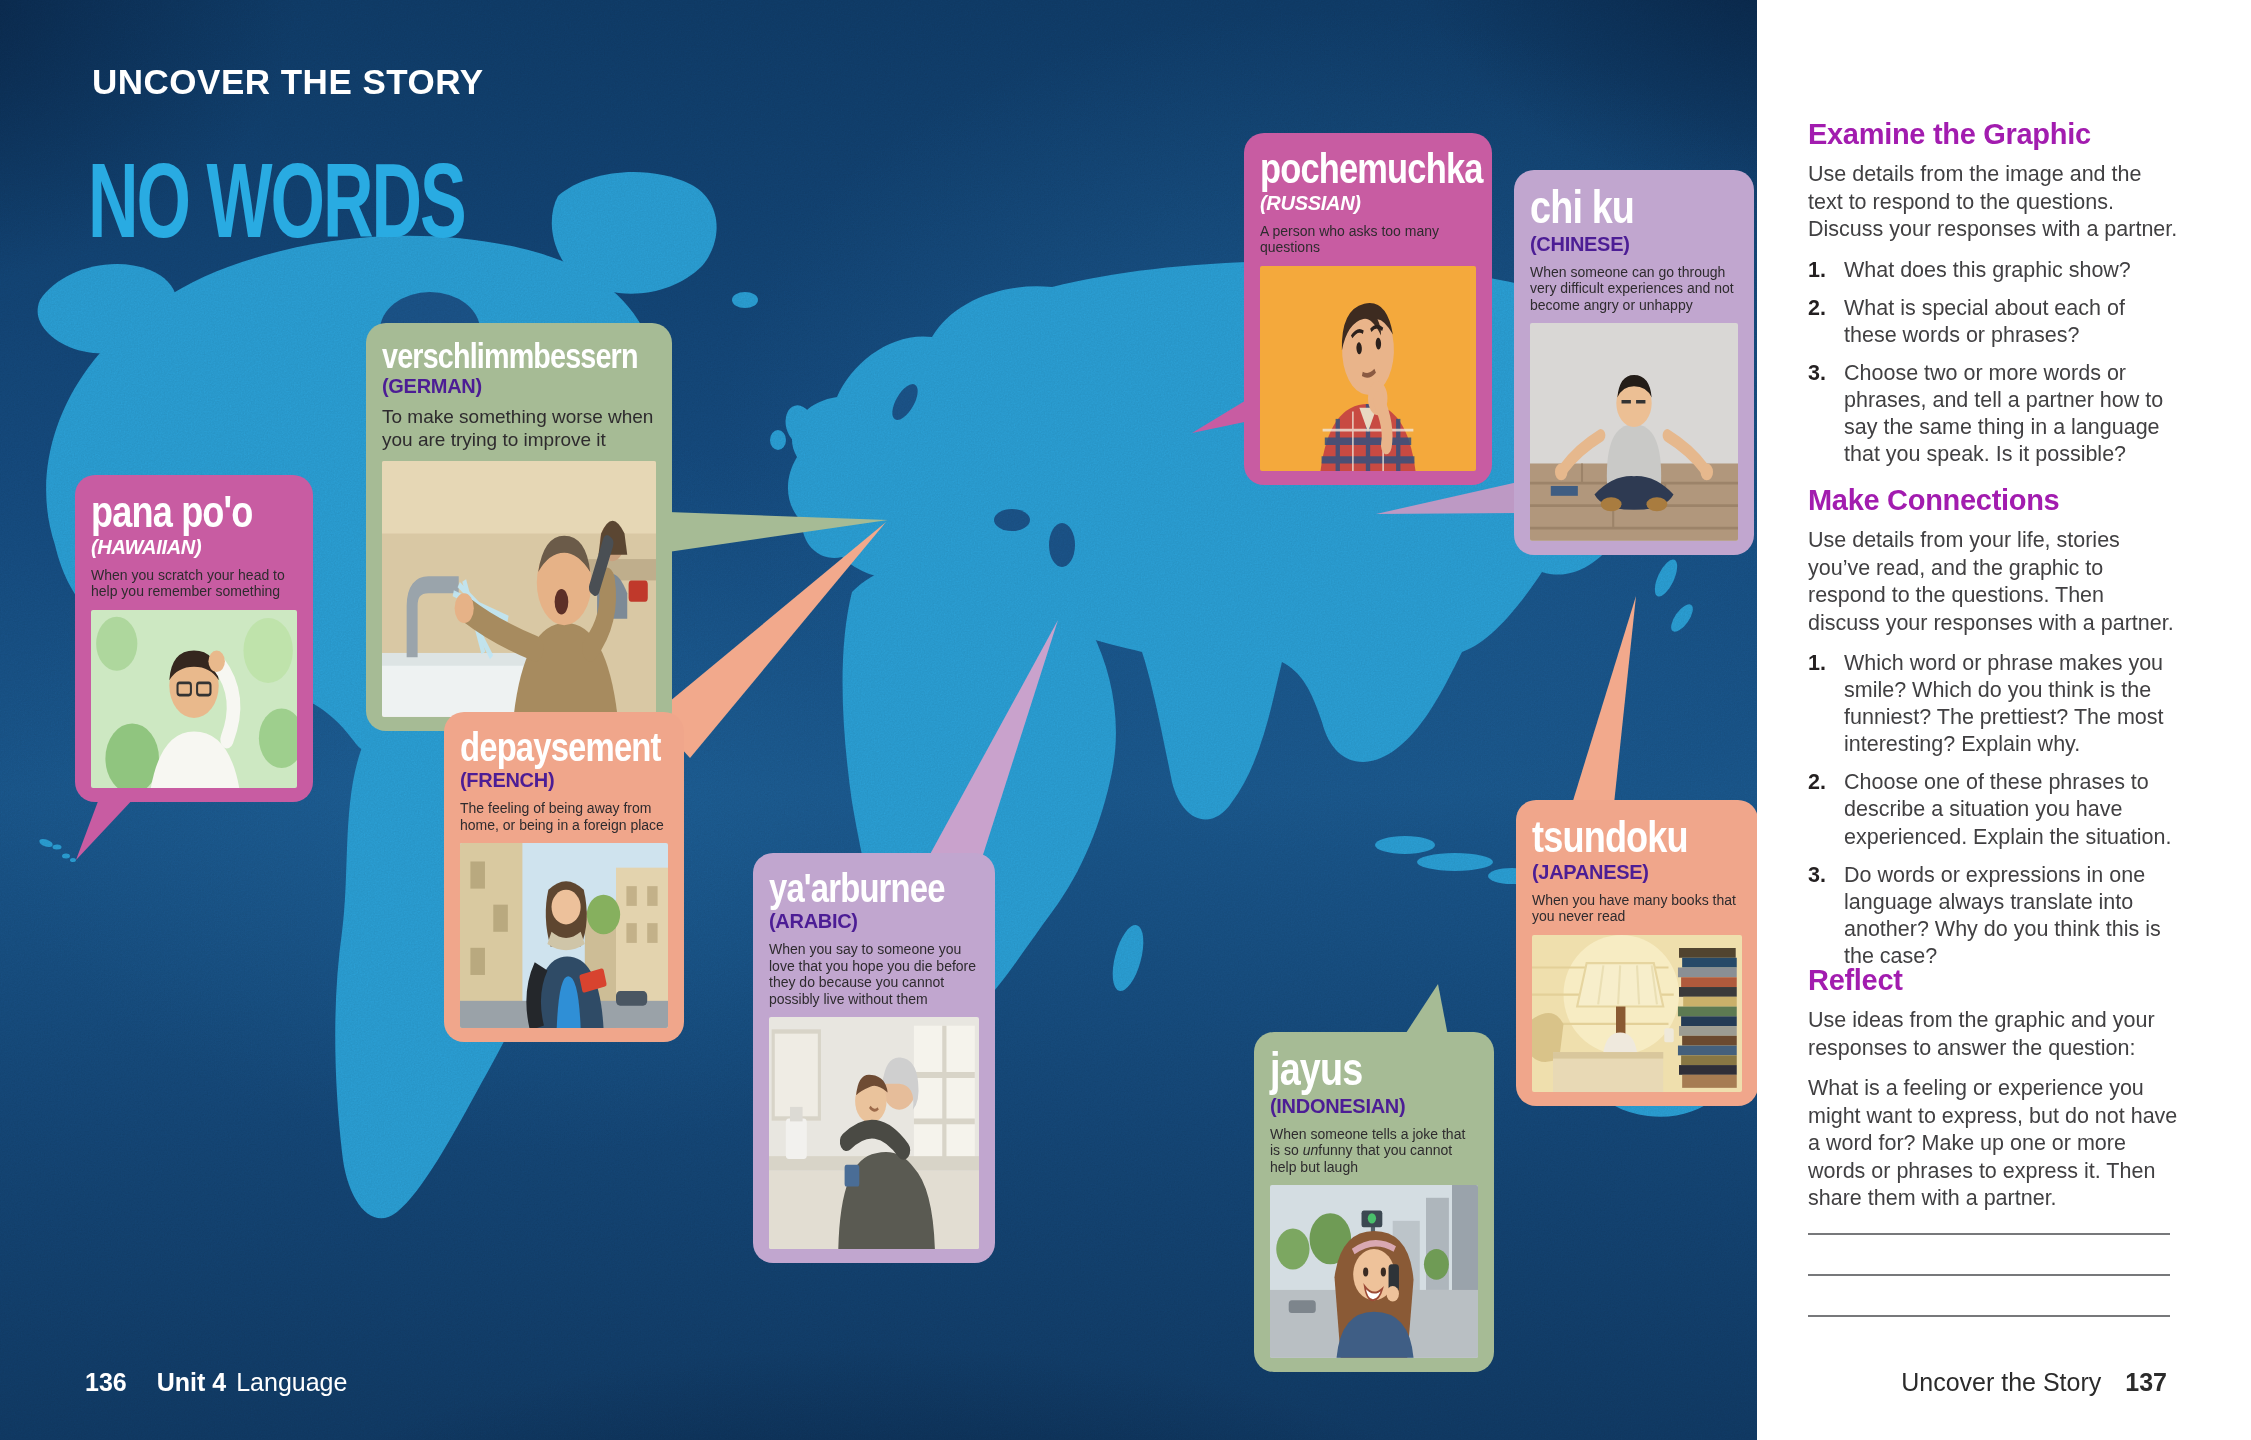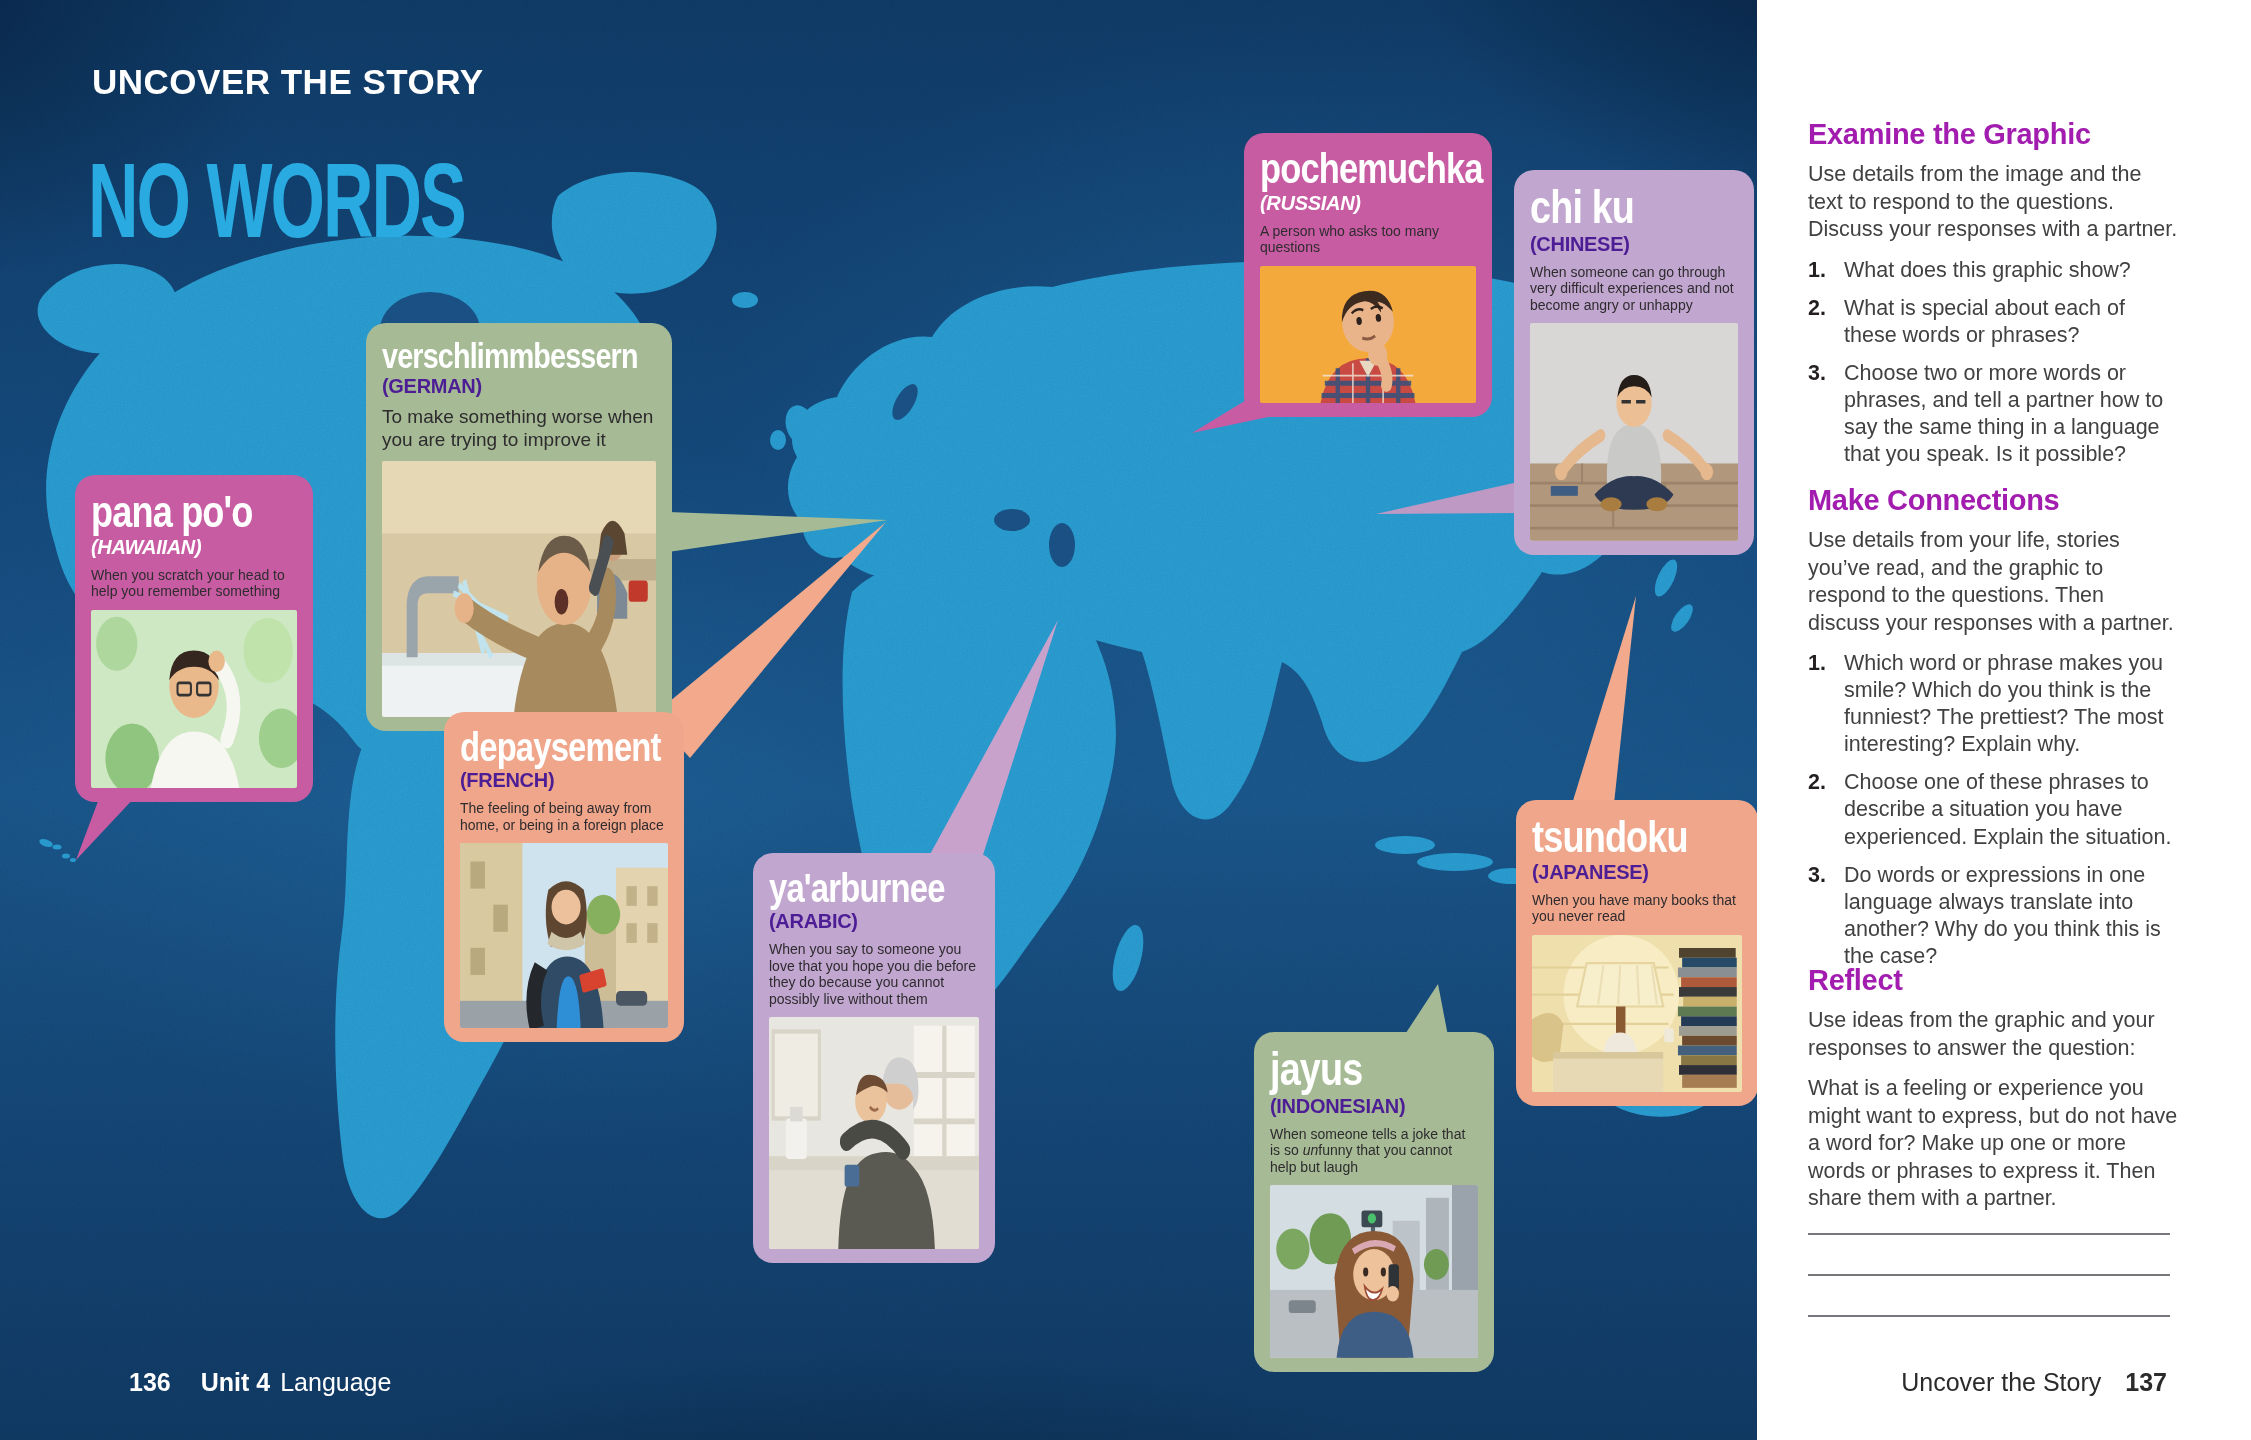--- a/index.html
+++ b/index.html
@@ -29,33 +29,33 @@
          white-space:nowrap;color:#fff;font-weight:bold;letter-spacing:-1px;}
   .lang{font-weight:bold;font-size:20px;color:#4c1d95;margin-bottom:8px;letter-spacing:-.3px;}
   .lang-light{color:#ffffff;font-style:italic;}
   .def{font-size:14px;line-height:1.18;color:#2e2b2e;}
   .photo{flex:1;min-height:60px;margin-top:10px;border-radius:2px;overflow:hidden;}
   .photo svg{display:block;width:100%;height:100%;}
   .c-pana  {left:75px;  top:475px;  width:238px; height:327px; background:#C85CA2;}
   .c-versch{left:366px; top:323px;  width:306px; height:408px; background:#A6BB95;}
   .c-depay {left:444px; top:712px;  width:240px; height:330px; background:#F0A68B;}
   .c-yaarb {left:753px; top:853px;  width:242px; height:410px; background:#C1A6CF;}
-  .c-poche {left:1244px;top:133px;  width:248px; height:284px; background:#C85CA2;}
+  .c-poche {left:1244px;top:133px;  width:248px; height:352px; background:#C85CA2;}
   .c-chiku {left:1514px;top:170px;  width:240px; height:385px; background:#C1A6CF;}
   .c-tsund {left:1516px;top:800px;  width:242px; height:306px; background:#F0A68B;}
   .c-jayus {left:1254px;top:1032px; width:240px; height:340px; background:#A6BB95;}
   .c-pana  .wordx{font-size:44px;} .c-versch .wordx{font-size:35px;}
   .c-depay .wordx{font-size:40px;} .c-yaarb  .wordx{font-size:40px;}
   .c-poche .wordx{font-size:42px;} .c-chiku  .wordx{font-size:46px;}
   .c-tsund .wordx{font-size:44px;} .c-jayus  .wordx{font-size:46px;}
   .c-versch .def{font-size:19px;}
   .def em{font-style:italic;}
   
   .footer-left{position:absolute;left:85px;top:1368px;z-index:4;color:#fff;font-size:25px;}
-  .fl-num{margin-right:30px;font-weight:bold;margin-left:44px;}
+  .fl-num{margin-right:30px;font-weight:bold;}
   .fl-unit{font-weight:bold;margin-right:10px;}
   
   .right-page{position:absolute;left:1757px;top:0;width:494px;height:1440px;background:#fff;}
   .sect{position:absolute;left:51px;width:372px;}
   .s-examine{top:118px;} .s-connect{top:484px;} .s-reflect{top:964px;}
   .sect h3{margin:0 0 10px;font-size:29px;font-weight:bold;color:#a21caf;letter-spacing:-.3px;}
   .sect p{margin:0 0 13px;font-size:21.5px;line-height:1.28;color:#414042;}
   .qlist{display:grid;grid-template-columns:36px 1fr;row-gap:11px;font-size:21.5px;
          line-height:1.26;color:#414042;}
   .qnum{font-weight:bold;color:#231f20;}

